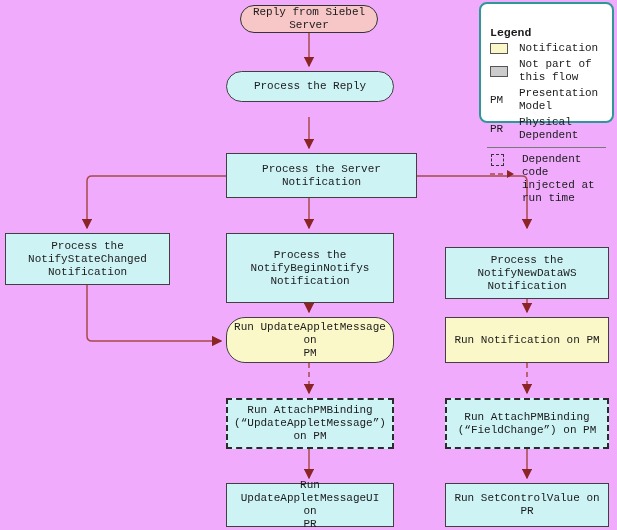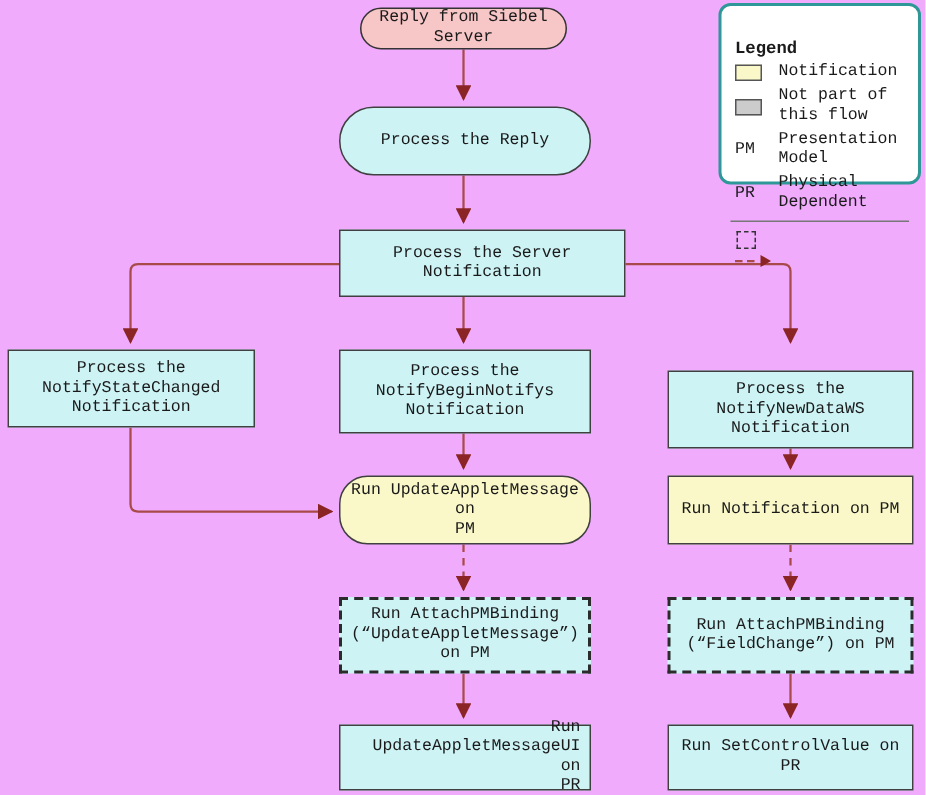--- a/index.html
+++ b/index.html
@@ -61,45 +61,45 @@
       <path d="M527,285 V312" marker-end="url(#ah)"></path>
       <path d="M309,363 V393" stroke-dasharray="5,4" marker-end="url(#ah)"></path>
       <path d="M527,363 V393" stroke-dasharray="5,4" marker-end="url(#ah)"></path>
       <path d="M309,449 V478" marker-end="url(#ah)"></path>
       <path d="M527,449 V478" marker-end="url(#ah)"></path>
     </g>
   </svg>
 
   <div class="node start" style="left:240px;top:5px;width:138px;height:28px;">Reply from Siebel Server</div>
 
-  <div class="node" style="left:226px;top:71px;width:168px;height:46px;border-radius:23px;">Process the Reply</div>
+  <div class="node" style="left:226px;top:71px;width:168px;height:31px;border-radius:23px;">Process the Reply</div>
 
   <div class="node" style="left:226px;top:153px;width:191px;height:45px;">Process the Server Notification</div>
 
   <div class="node" style="left:5px;top:233px;width:165px;height:52px;">Process the
 NotifyStateChanged Notification</div>
 
-  <div class="node" style="left:226px;top:233px;width:168px;height:56px;">Process the NotifyBeginNotifys
+  <div class="node" style="left:226px;top:233px;width:168px;height:70px;">Process the NotifyBeginNotifys
 Notification</div>
 
   <div class="node" style="left:445px;top:233px;width:164px;height:52px;margin-top:14px;">Process the  NotifyNewDataWS
 Notification</div>
 
   <div class="node yellow" style="left:226px;top:317px;width:168px;height:46px;border-radius:19px;">Run UpdateAppletMessage on
 PM</div>
 
   <div class="node yellow" style="left:445px;top:317px;width:164px;height:46px;">Run Notification on PM</div>
 
   <div class="node dashed" style="left:226px;top:398px;width:168px;height:51px;">Run AttachPMBinding
 (“UpdateAppletMessage”) on PM</div>
 
   <div class="node dashed" style="left:445px;top:398px;width:164px;height:51px;">Run AttachPMBinding
 (“FieldChange”) on PM</div>
 
-  <div class="node" style="left:226px;top:483px;width:168px;height:44px;text-align:right;">Run UpdateAppletMessageUI on
+  <div class="node" style="left:226px;top:483px;width:168px;height:44px;">Run UpdateAppletMessageUI on
 PR</div>
 
   <div class="node" style="left:445px;top:483px;width:164px;height:44px;text-align:center;">Run SetControlValue on PR</div>
 
   <div class="legend">
     <div class="lg-title">Legend</div>
 
     <div class="lg-row">
       <span class="lg-swatch yellow"></span>
       <span>Notification</span>
@@ -123,16 +123,18 @@
     <hr class="lg-divider">
 
     <div class="lg-dep">
       <span class="lg-dep-icons">
         <span class="lg-dashed-box"></span>
         <svg width="24" height="8" viewBox="0 0 24 8">
           <line x1="0" y1="4" x2="16" y2="4" stroke="#a84a4a" stroke-width="1.5" stroke-dasharray="5,3"></line>
           <path d="M17,0 L24,4 L17,8 Z" fill="#8b2424"></path>
         </svg>
       </span>
+      <span class="lg-dep-label">Dependent code
+injected at run time</span>
     </div>
   </div>
 
 </div>
 
 </body></html>

